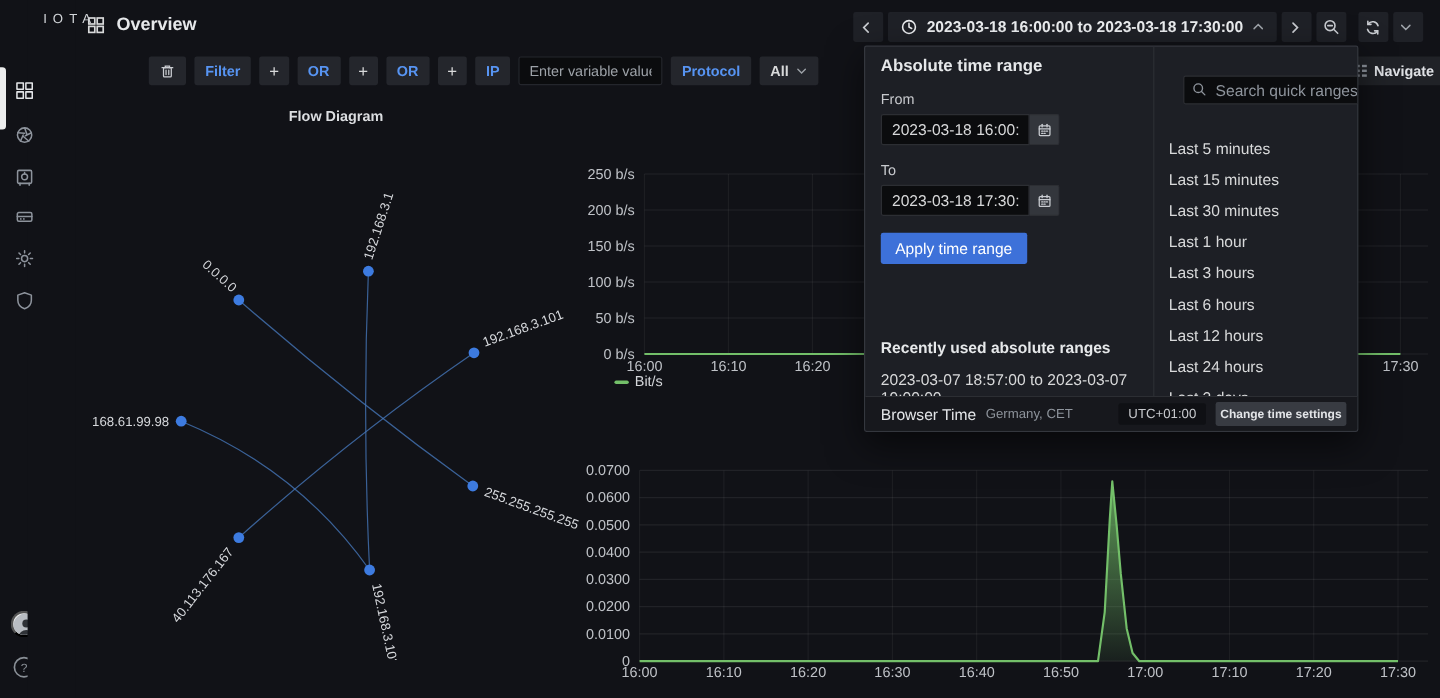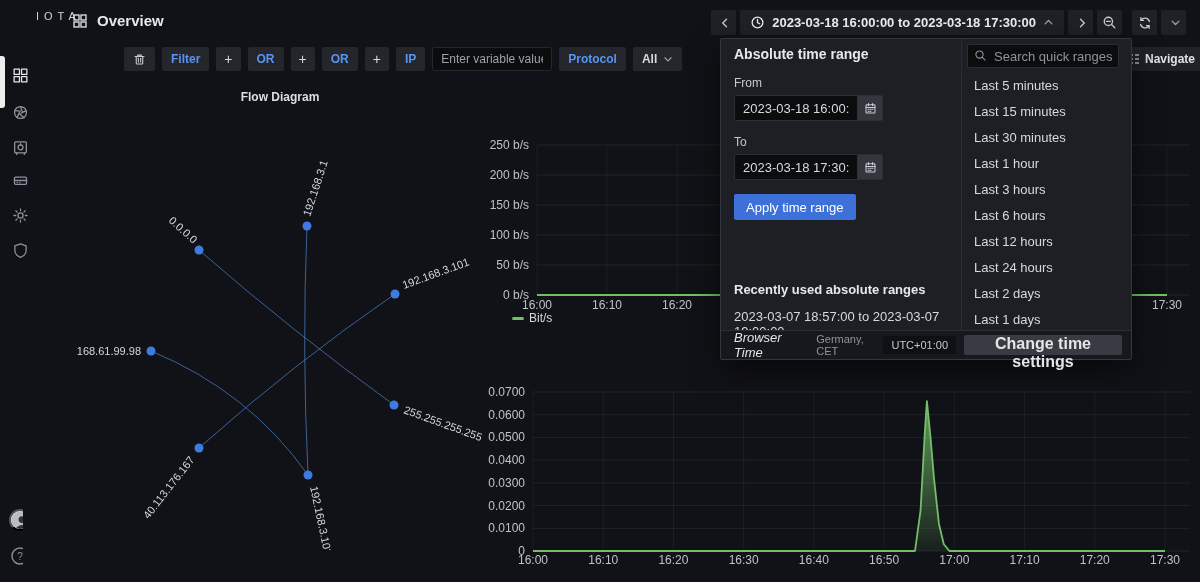--- a/index.html
+++ b/index.html
@@ -19,21 +19,21 @@
   .side-item.active { color:#e4e6e9; }
   .avatar-btn { position:absolute; left:9px; top:509px; width:22px; height:22px; border-radius:50%; overflow:hidden; cursor:pointer; }
   .help-btn { position:absolute; left:10px; top:546px; width:20px; height:20px; color:#8a9097; cursor:pointer; }
 
   
   .breadcrumb { position:absolute; left:72px; top:12px; display:flex; align-items:center; gap:9px; z-index:5; }
   .breadcrumb .grid-ic { color:#d8d9da; }
   .page-title { font-size:15px; font-weight:700; color:#e6e8ea; }
 
   .time-controls { position:absolute; top:10px; right:14px; display:flex; align-items:center; gap:4px; z-index:5; }
-  .hbtn { height:25px; min-width:25px; display:inline-flex; align-items:center; justify-content:flex-end; gap:7px;
+  .hbtn { height:25px; min-width:25px; display:inline-flex; align-items:center; justify-content:flex-start; gap:7px;
           background:#1f2127; border:none; border-radius:2px; color:#c9ccd1; cursor:pointer; padding:0 5px;
           font-family:inherit; }
   .hbtn.time { font-size:13px; font-weight:700; color:#eceef0; padding:0 10px; }
   .hbtn .caret { color:#9da2a8; }
   .spacer6 { width:2px; }
 
   
   .toolbar { position:absolute; left:76px; top:47px; display:flex; align-items:center; gap:7px; z-index:5;padding-left:48px; }
   .tbtn { height:24px; background:#24262c; border:none; border-radius:2px; color:#d8d9da; cursor:pointer;
           font-family:inherit; font-size:12px; font-weight:700; display:inline-flex; align-items:center; gap:6px; padding:0 9px; }
@@ -69,34 +69,34 @@
   .tp-input { width:124px; height:26px; background:#0b0c0e; border:1px solid #2c2e33; border-radius:2px 0 0 2px;
               color:#d8d9da; font-family:inherit; font-size:13px; padding:0 8px; }
   .cal-btn { width:25px; height:26px; background:#33363c; border:1px solid #2c2e33; border-left:none;
              border-radius:0 2px 2px 0; color:#c9ccd1; display:flex; align-items:center; justify-content:center; cursor:pointer; }
   .apply-btn { margin-top:14px; height:26px; background:#3d71d9; border:none; border-radius:2px; color:#ffffff;
                font-family:inherit; font-size:13px; font-weight:500; padding:0 12px; cursor:pointer; }
   .tp-recent { position:absolute; left:13px; top:243px; width:230px; }
   .tp-recent-h { font-size:13px; font-weight:700; color:#e6e8ea; margin-bottom:12px; }
   .tp-recent-item { font-size:13px; color:#d8d9da; cursor:pointer; }
   .tp-right { position:absolute; top:0; right:0; width:170px; bottom:29px; border-left:1px solid #2c2e33; overflow:hidden; }
-  .qr-search { position:relative; margin:5px;border-radius:11px; }
+  .qr-search { position:relative; margin:24px;border-radius:11px; }
   .qr-search input { width:152px; height:24px; background:#0b0c0e; border:1px solid #2c2e33; border-radius:2px;
                      color:#d8d9da; font-family:inherit; font-size:13px; padding:0 6px 0 26px; }
   .qr-search input::placeholder { color:#8e949c; }
   .qr-search .mag { position:absolute; left:7px; top:5px; color:#8e949c; }
   .qr-item { height:26px; line-height:26px; padding-left:12px; font-size:13px; color:#d8d9da; cursor:pointer; }
   .tp-footer { position:absolute; left:0; right:0; bottom:0; height:29px; background:#17181d; border-top:1px solid #2c2e33;
                display:flex; align-items:center; padding:0 9px 0 13px; border-radius:0 0 2px 2px; }
-  .bt-label { font-size:13px; font-weight:500; color:#e3e5e8;font-style:italic; }
+  .bt-label { font-size:13px; font-weight:500; color:#e3e5e8; }
   .bt-sub { font-size:11px; color:#8e949c; margin-left:8px; }
   .tp-footer .grow { flex:1; }
   .utc-box { font-size:11px; color:#c7c9cd; background:#0f1014; border-radius:2px; padding:3px 8px; margin-right:8px; }
   .cts-btn { height:20px; background:#383b42; border:none; border-radius:2px; color:#e3e5e8; font-family:inherit;
-             font-size:16px; font-weight:700; padding:0 4px; cursor:pointer; }
+             font-size:10px; font-weight:700; padding:0 4px; cursor:pointer; }
 </style>
 </head>
 <body>
 
 <nav class="sidebar">
   <div class="logo">IOTA</div>
 </nav>
 <div class="active-bar"></div>
 <div id="side-icons">
     <div class="side-item active" style="top: 57px; z-index: 8;">

